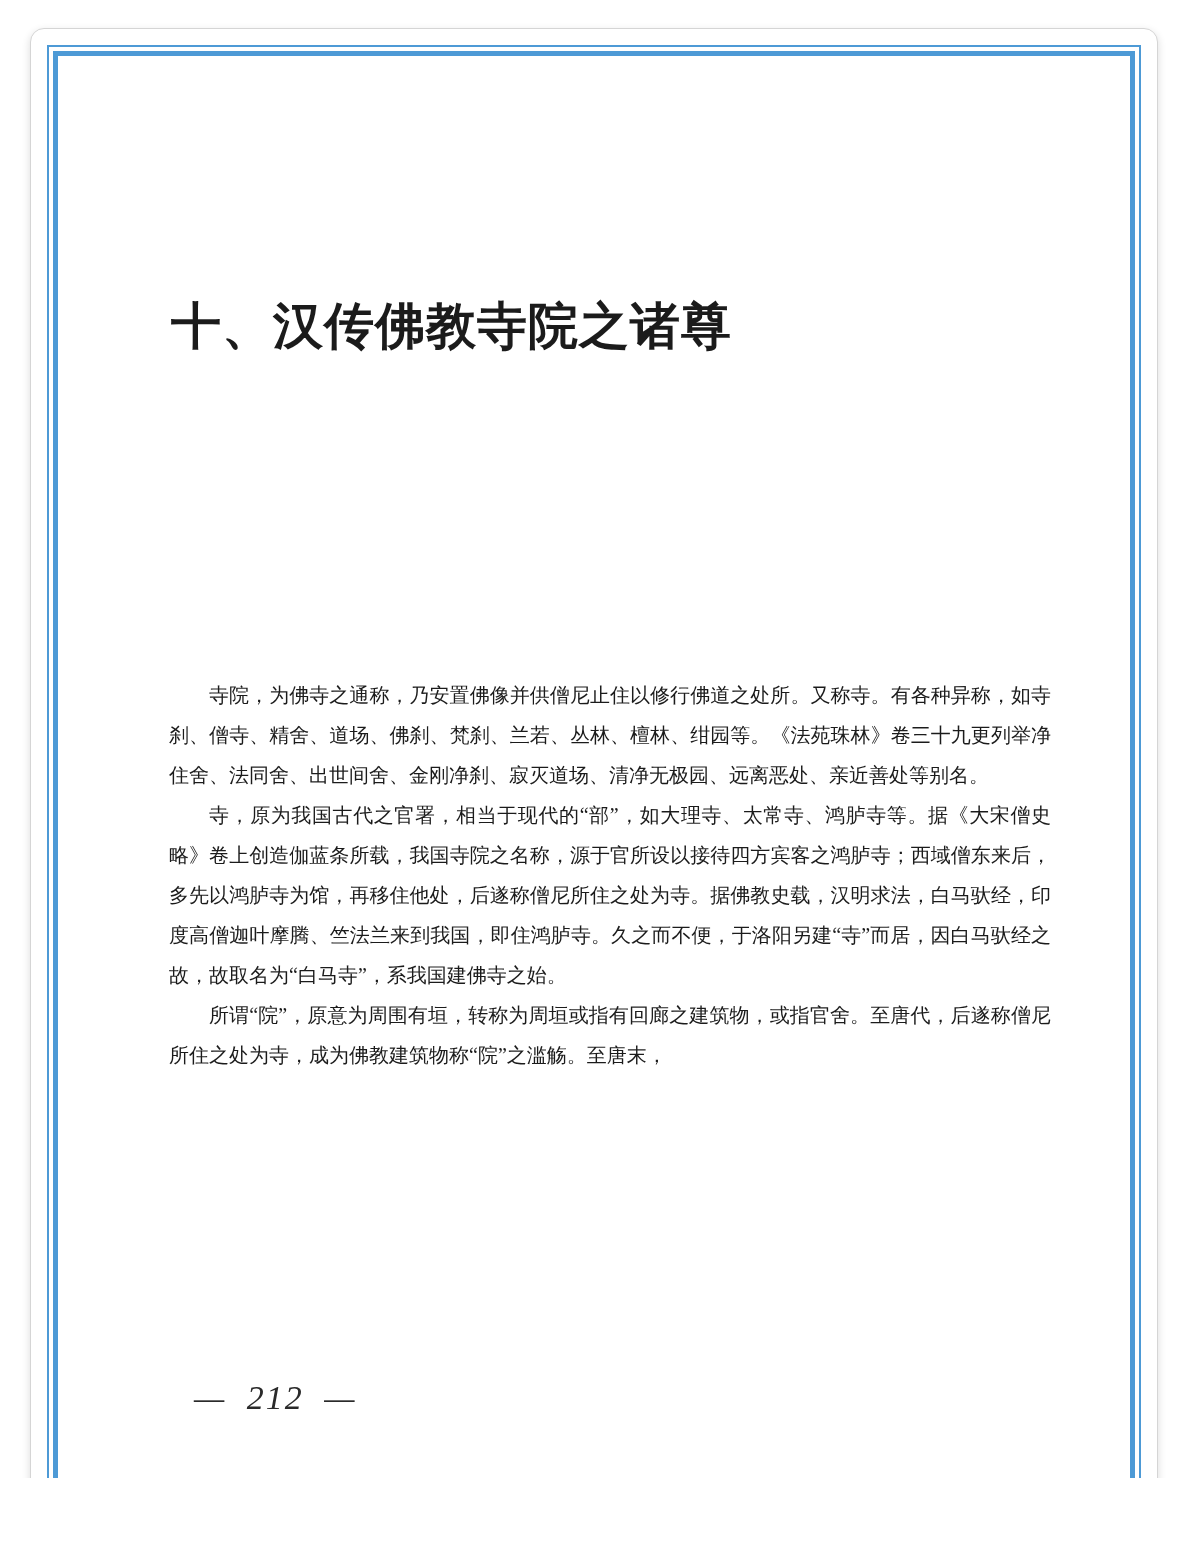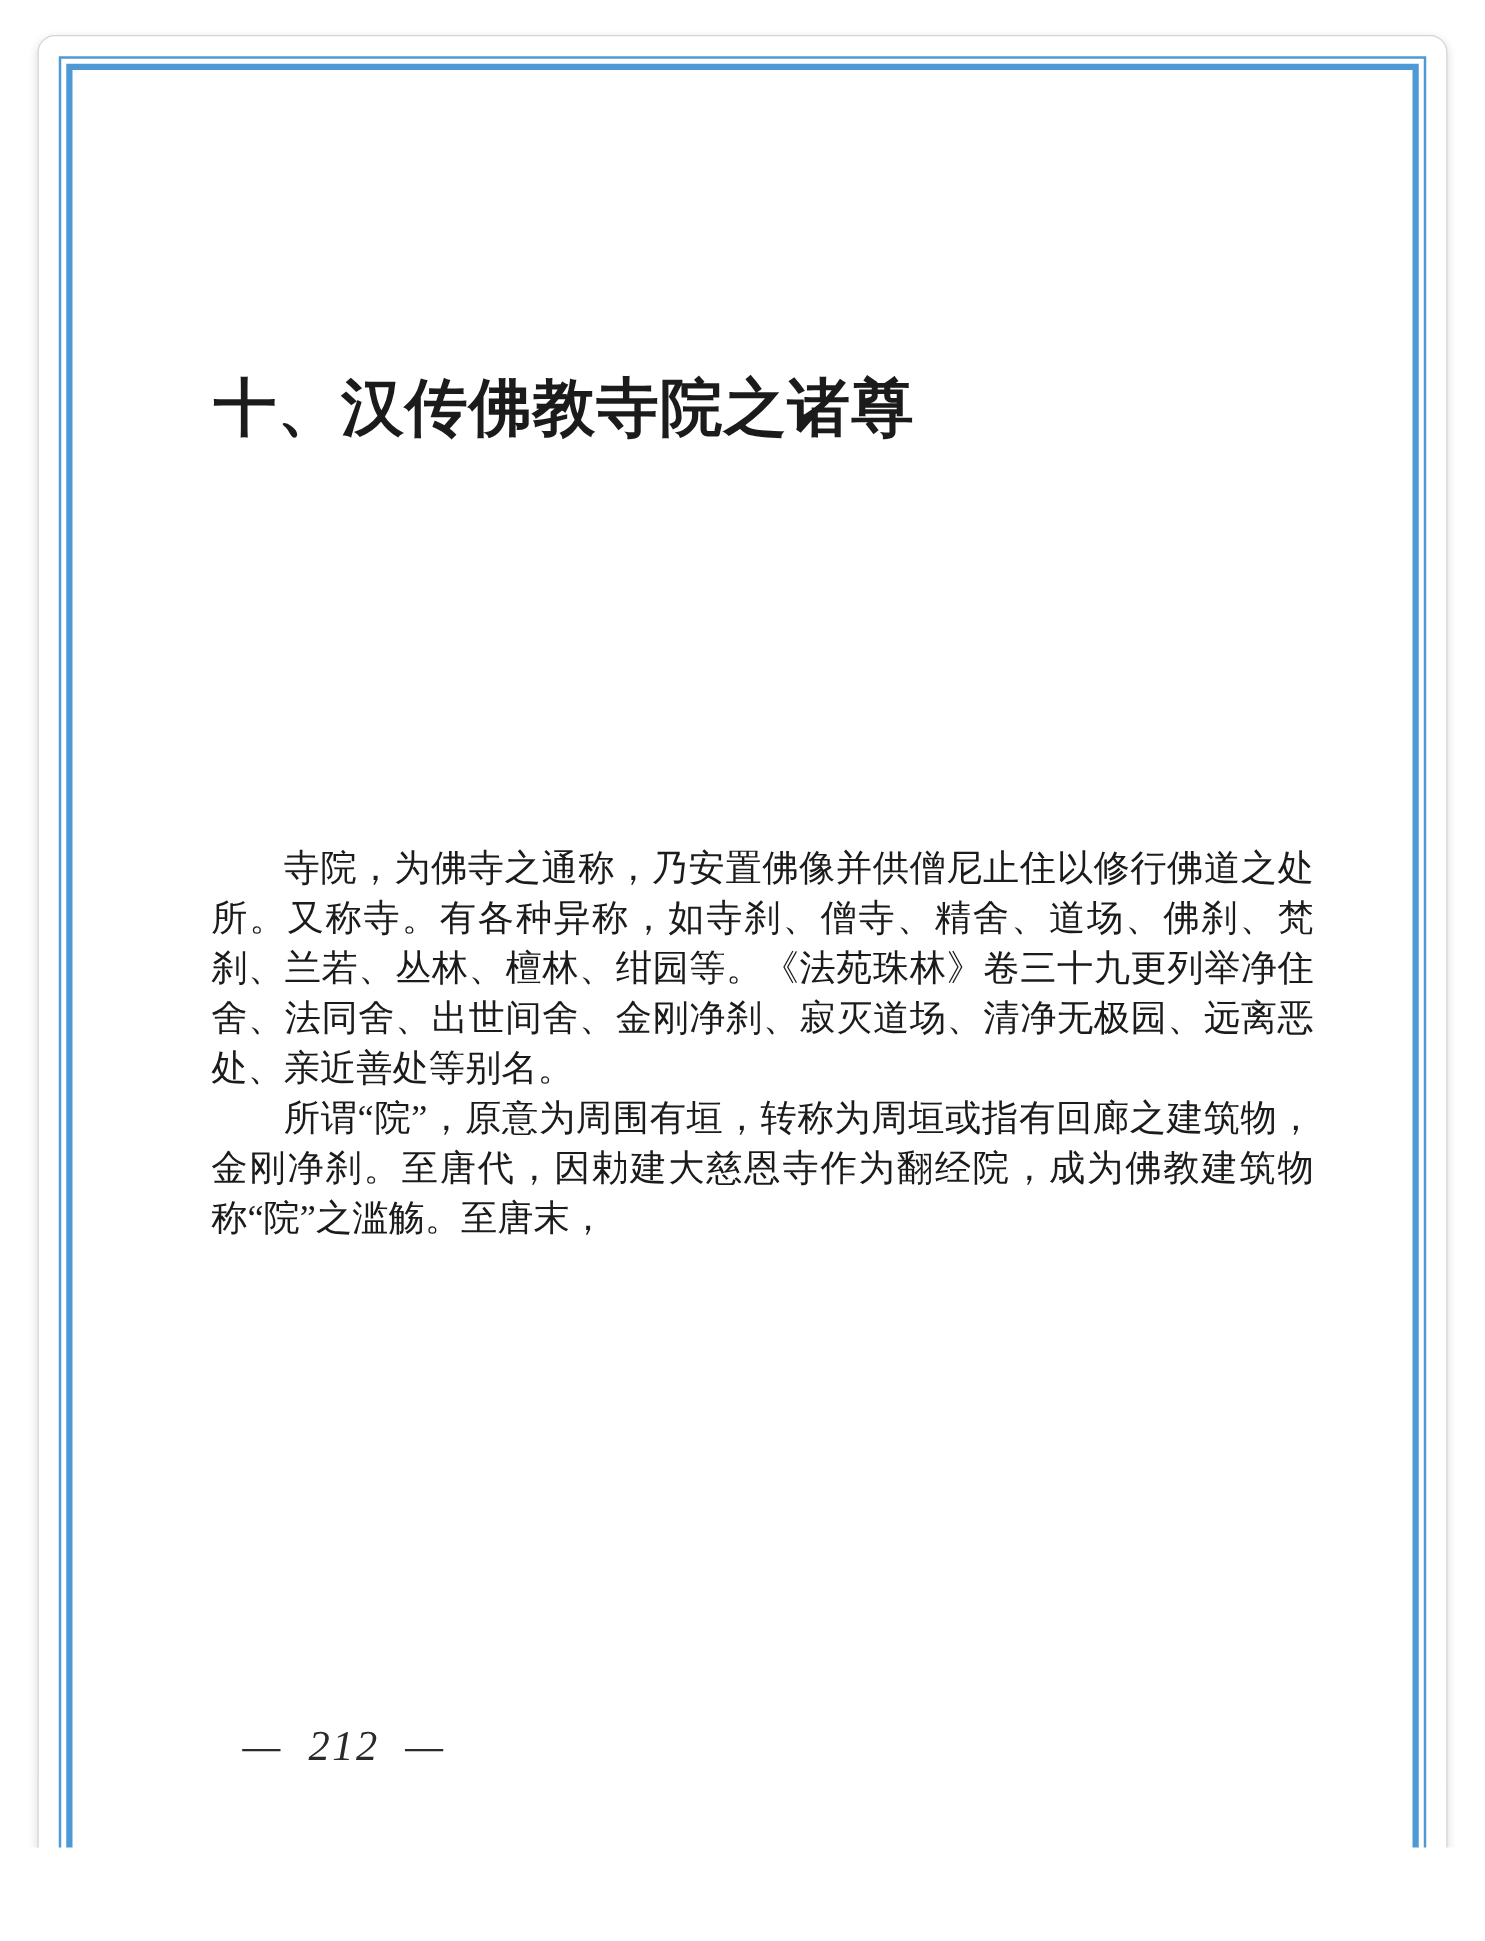--- a/index.html
+++ b/index.html
@@ -52,21 +52,21 @@
     letter-spacing:1px;
     color:var(--text);
     white-space:nowrap;
   }
   .page-body{
     position:absolute;
     left:138px;top:646px;
     width:882px;
   }
   .page-body p{
-    font-size:29px;
+    font-size:20px;
     line-height:40px;
     text-align:justify;
     text-justify:inter-ideograph;
     text-indent:2em;
     word-break:break-all;
     color:var(--text);
   }
   .page-number{
     position:absolute;
     left:163px;top:1350px;
@@ -82,18 +82,19 @@
 
 <div class="stage">
   <div class="page-card">
     <div class="frame-outer"></div>
     <div class="frame-inner"></div>
 
     <h1 class="chapter-title">十、汉传佛教寺院之诸尊</h1>
 
     <div class="page-body">
       <p>寺院，为佛寺之通称，乃安置佛像并供僧尼止住以修行佛道之处所。又称寺。有各种异称，如寺刹、僧寺、精舍、道场、佛刹、梵刹、兰若、丛林、檀林、绀园等。《法苑珠林》卷三十九更列举净住舍、法同舍、出世间舍、金刚净刹、寂灭道场、清净无极园、远离恶处、亲近善处等别名。</p>
-      <p>所谓“院”，原意为周围有垣，转称为周垣或指有回廊之建筑物，金刚净刹。至唐代，因勅建大慈恩寺作为翻经院，成为佛教建筑物称“院”之滥觞。至唐末，</p>
+      <p>寺，原为我国古代之官署，相当于现代的“部”，如大理寺、太常寺、鸿胪寺等。据《大宋僧史略》卷上创造伽蓝条所载，我国寺院之名称，源于官所设以接待四方宾客之鸿胪寺；西域僧东来后，多先以鸿胪寺为馆，再移住他处，后遂称僧尼所住之处为寺。据佛教史载，汉明求法，白马驮经，印度高僧迦叶摩腾、竺法兰来到我国，即住鸿胪寺。久之而不便，于洛阳另建“寺”而居，因白马驮经之故，故取名为“白马寺”，系我国建佛寺之始。</p>
+      <p>所谓“院”，原意为周围有垣，转称为周垣或指有回廊之建筑物，或指官舍。至唐代，后遂称僧尼所住之处为寺，成为佛教建筑物称“院”之滥觞。至唐末，</p>
     </div>
 
     <div class="page-number">— 212 —</div>
   </div>
 </div>
 
 </body></html>

